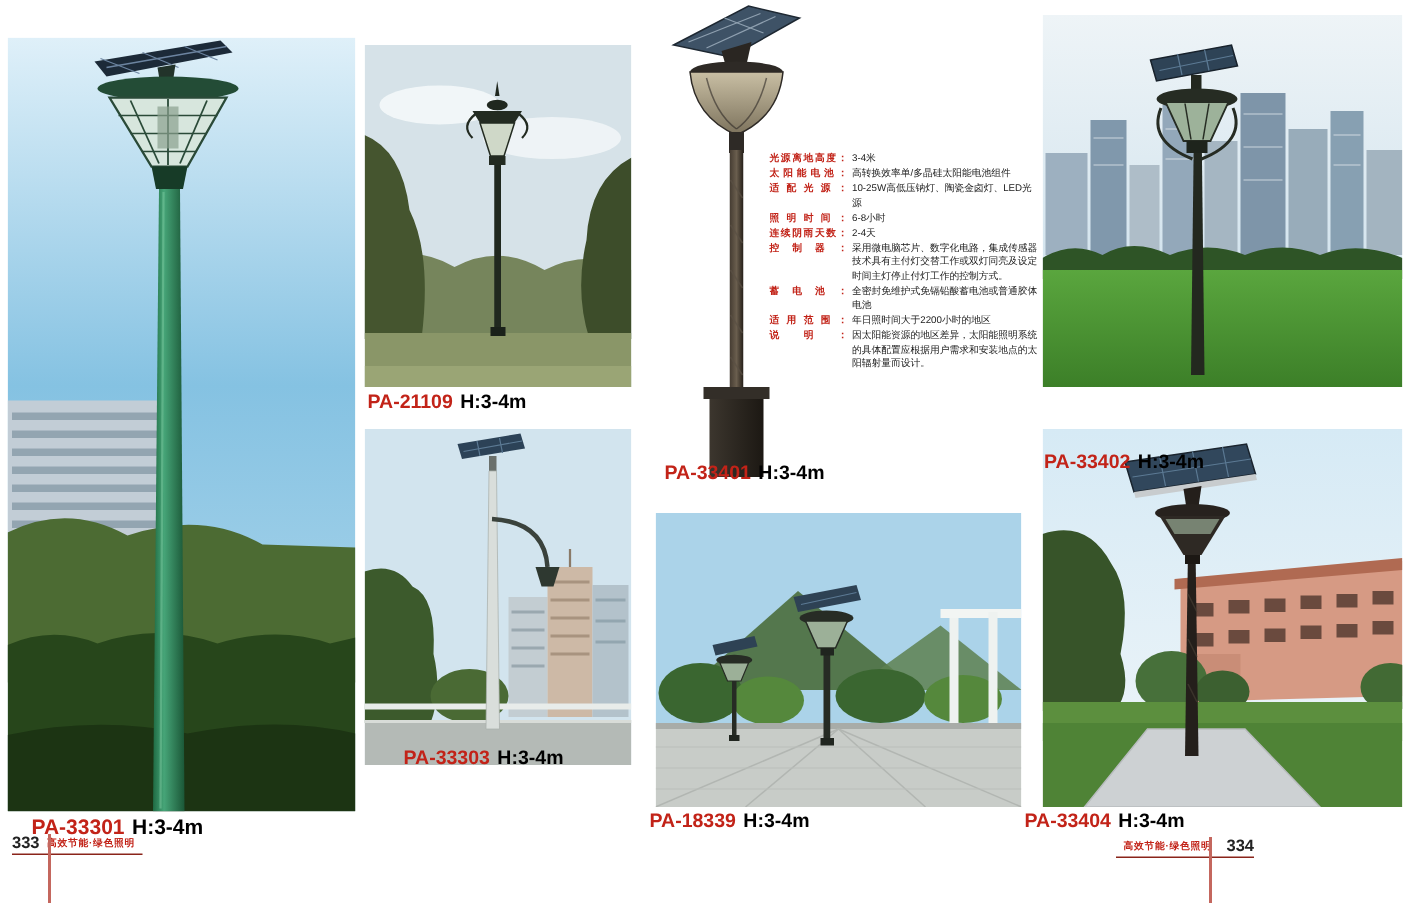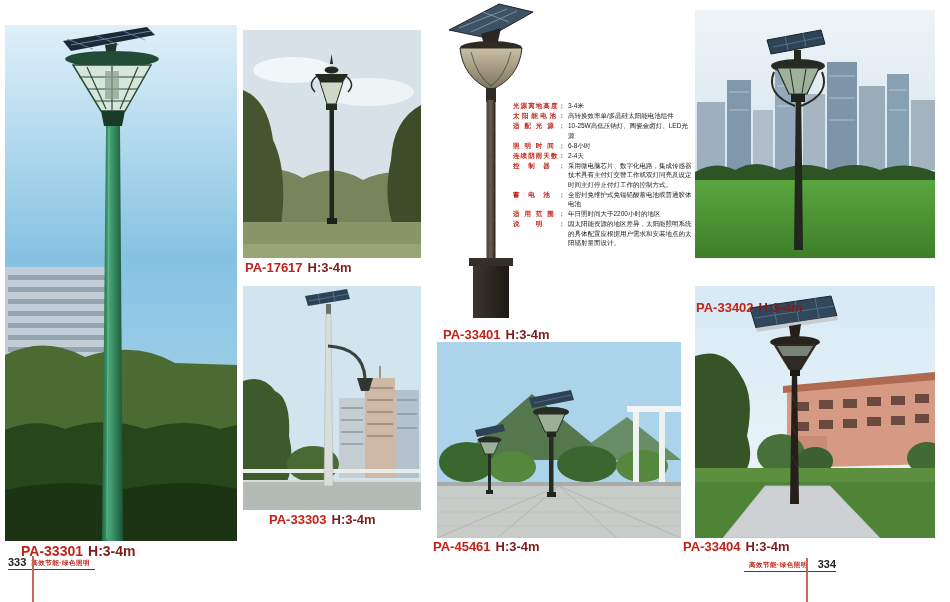--- a/index.html
+++ b/index.html
@@ -4,21 +4,21 @@
 <style>
   html,body{margin:0;padding:0;}
   body{
     width:950px;height:602px;position:relative;background:#ffffff;
     font-family:"Liberation Sans", sans-serif;overflow:hidden;
   }
   .photo{position:absolute;overflow:hidden;line-height:0;}
   .photo svg{display:block;}
   .plabel{position:absolute;font-size:13px;line-height:14px;white-space:nowrap;}
   .plabel .code{color:#c22318;font-weight:bold;margin-right:5px;}
-  .plabel .ht{color:#7f1d1d;font-weight:bold;}
+  .plabel .ht{color:#000000;font-weight:bold;}
   .plabel.big{font-size:14px;}
   .specs{position:absolute;left:513px;top:101px;width:180px;}
   .spec-row{display:flex;align-items:flex-start;margin:0 0 1px 0;}
   .spec-label{
     flex:0 0 52px;color:#c22318;font-weight:bold;font-size:6.5px;line-height:9.2px;
     text-align:justify;text-align-last:justify;
   }
   .spec-value{
     flex:1;color:#1a1a1a;font-size:6.5px;line-height:9.2px;padding-left:3px;
   }
@@ -387,33 +387,33 @@
       <polygon points="82,60 118,60 112,70 88,70" fill="#8a9a86" opacity="0.8"></polygon>
       <rect x="95" y="84" width="10" height="6" fill="#1c1814"></rect>
     </g>
   </svg>
 </div>
 
 <div class="plabel big" style="left:1px;top:544px;margin-left:20px;">
   <span class="code">PA-33301</span><span class="ht">H:3-4m</span>
 </div>
 <div class="plabel" style="left:245px;top:261px;">
-  <span class="code">PA-17617</span><span class="ht">H:3-4m</span>
-</div>
-<div class="plabel" style="left:245px;top:513px;padding-left:24px;">
+  <span class="code">PA-21109</span><span class="ht">H:3-4m</span>
+</div>
+<div class="plabel" style="left:245px;top:498px;padding-left:24px;">
   <span class="code">PA-33303</span><span class="ht">H:3-4m</span>
 </div>
-<div class="plabel" style="left:443px;top:328px;">
+<div class="plabel" style="left:443px;top:308px;">
   <span class="code">PA-33401</span><span class="ht">H:3-4m</span>
 </div>
 <div class="plabel" style="left:696px;top:261px;margin-top:40px;">
   <span class="code">PA-33402</span><span class="ht">H:3-4m</span>
 </div>
 <div class="plabel" style="left:433px;top:540px;">
-  <span class="code">PA-45461</span><span class="ht">H:3-4m</span>
+  <span class="code">PA-18339</span><span class="ht">H:3-4m</span>
 </div>
 <div class="plabel" style="left:683px;top:540px;text-align:right;">
   <span class="code">PA-33404</span><span class="ht">H:3-4m</span>
 </div>
 
 <div class="footer footer-left">
   <span class="vline"></span>
   <div class="row">
     <span class="page-num">333</span>
     <span class="slogan">高效节能·绿色照明</span>

